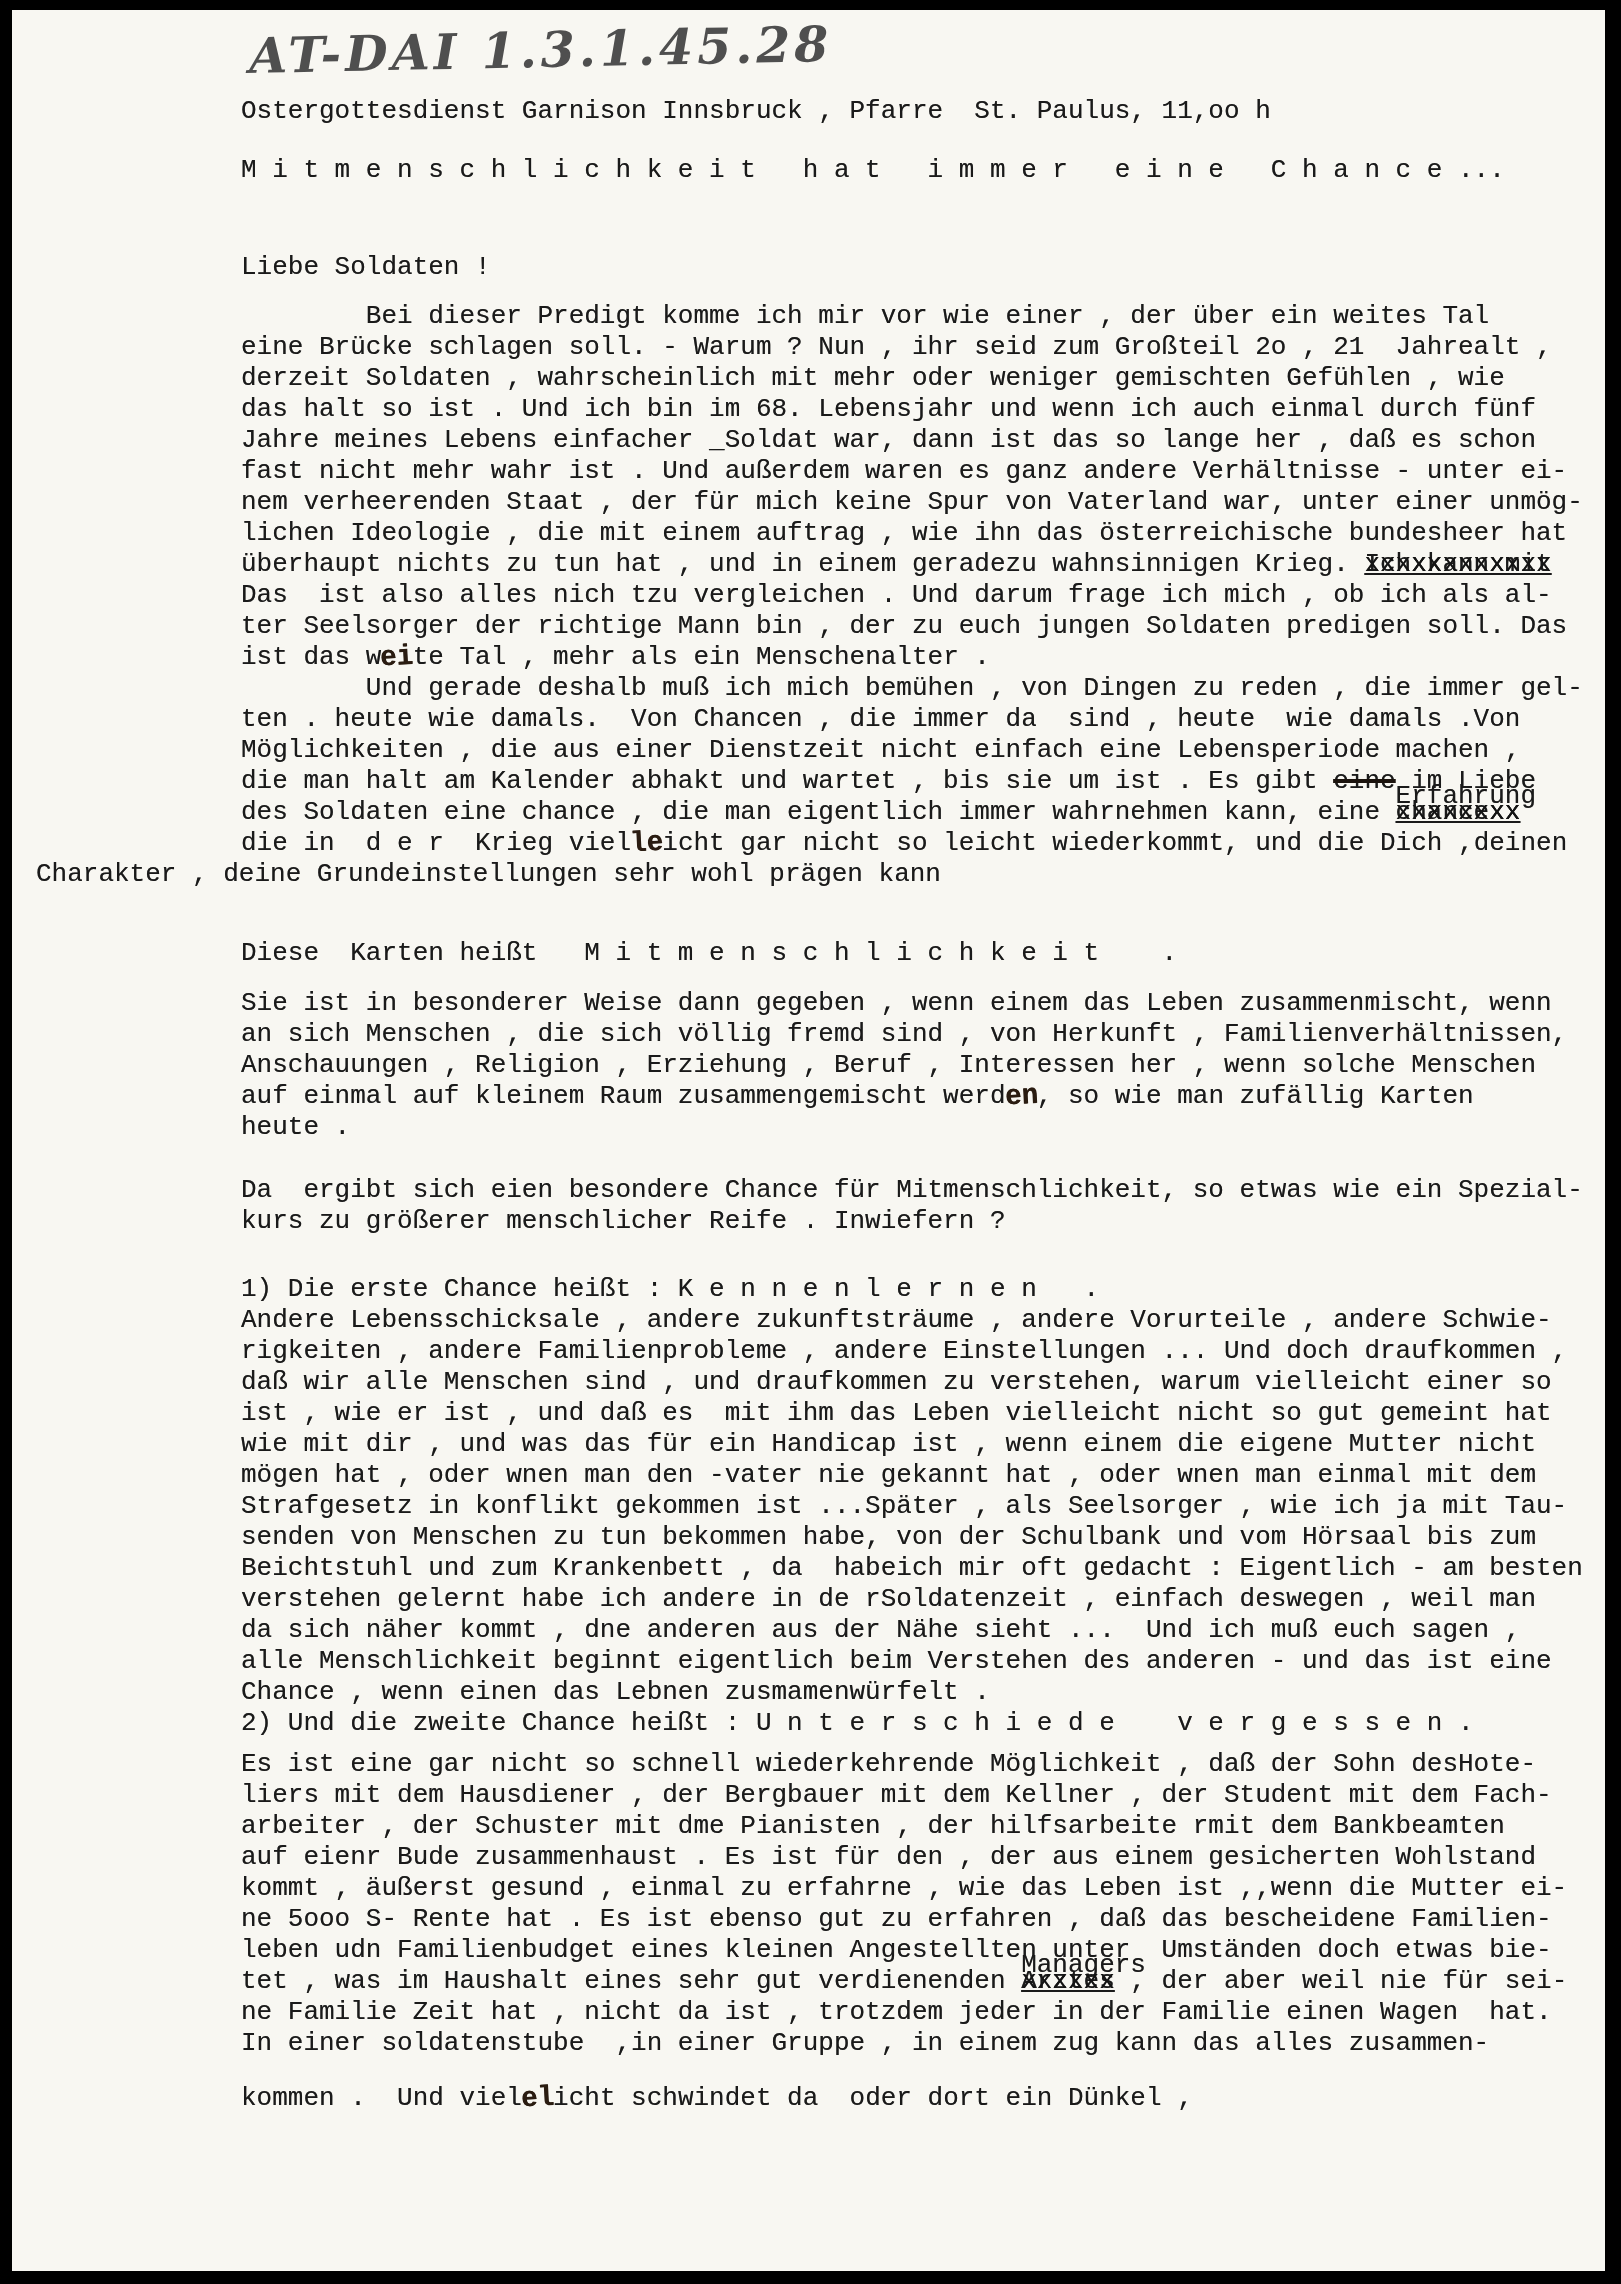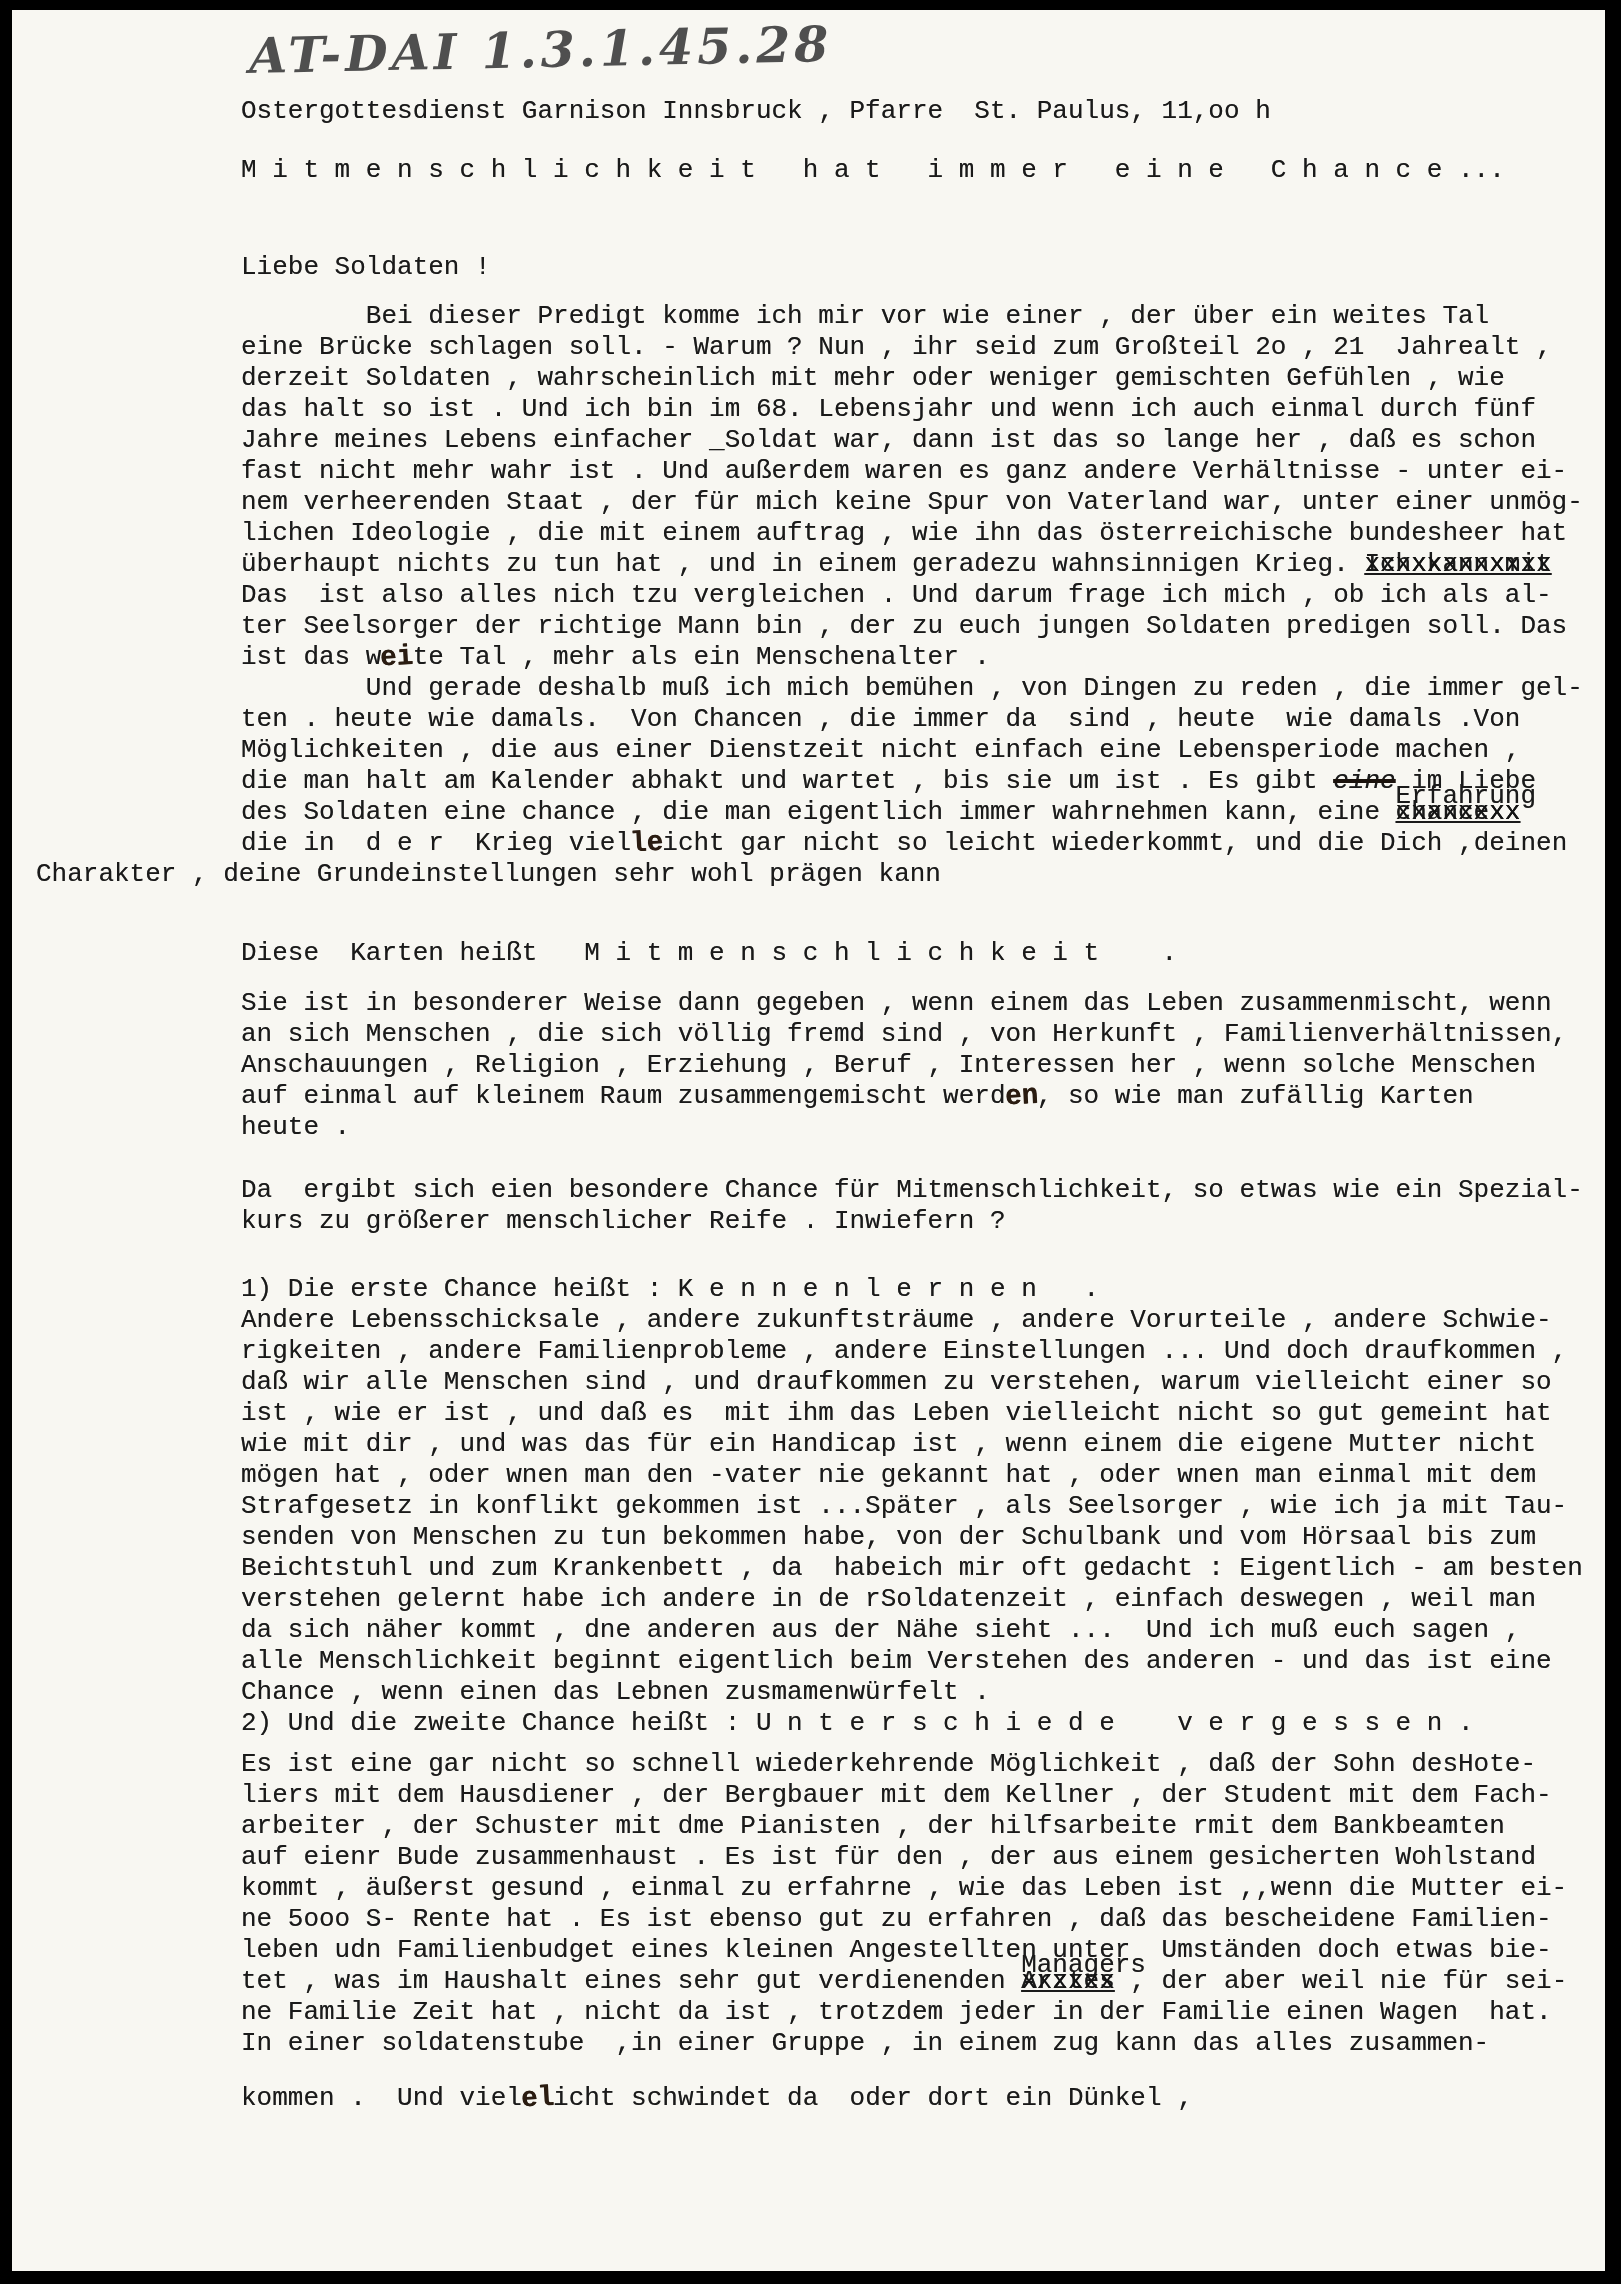--- a/index.html
+++ b/index.html
@@ -41,21 +41,20 @@
   .ox::after{
     content:attr(data-over);
     position:absolute;left:0;top:0;
     color:#141414;
   }
   
   .ps{
     text-decoration:line-through;
     text-decoration-thickness:4px;
     text-decoration-color:#1b130d;
-    font-style:italic;
   }
   
   .pen{
     font-weight:bold;
     color:#2a1c11;
     display:inline-block;
     transform:rotate(-3deg) scale(1.05,1.1);
     text-shadow:0.4px 0 0 #2a1c11;
   }
   

